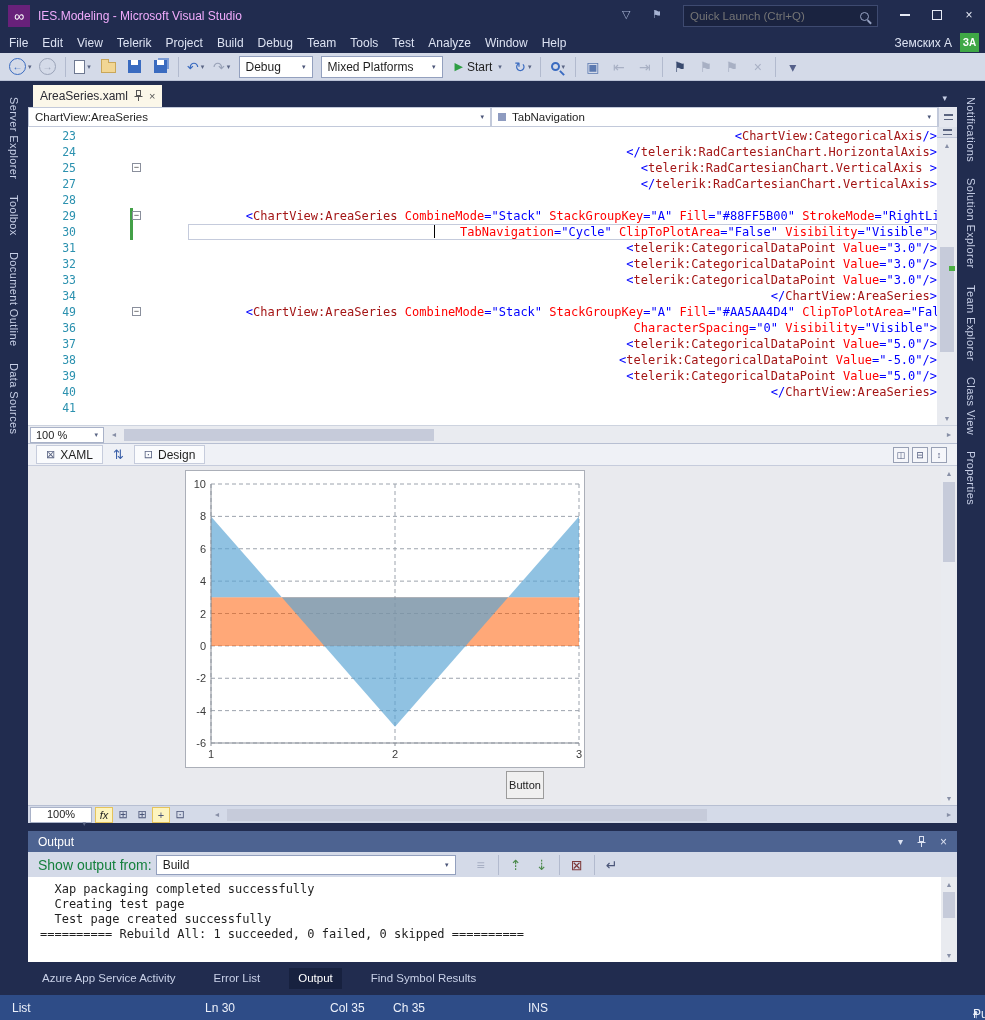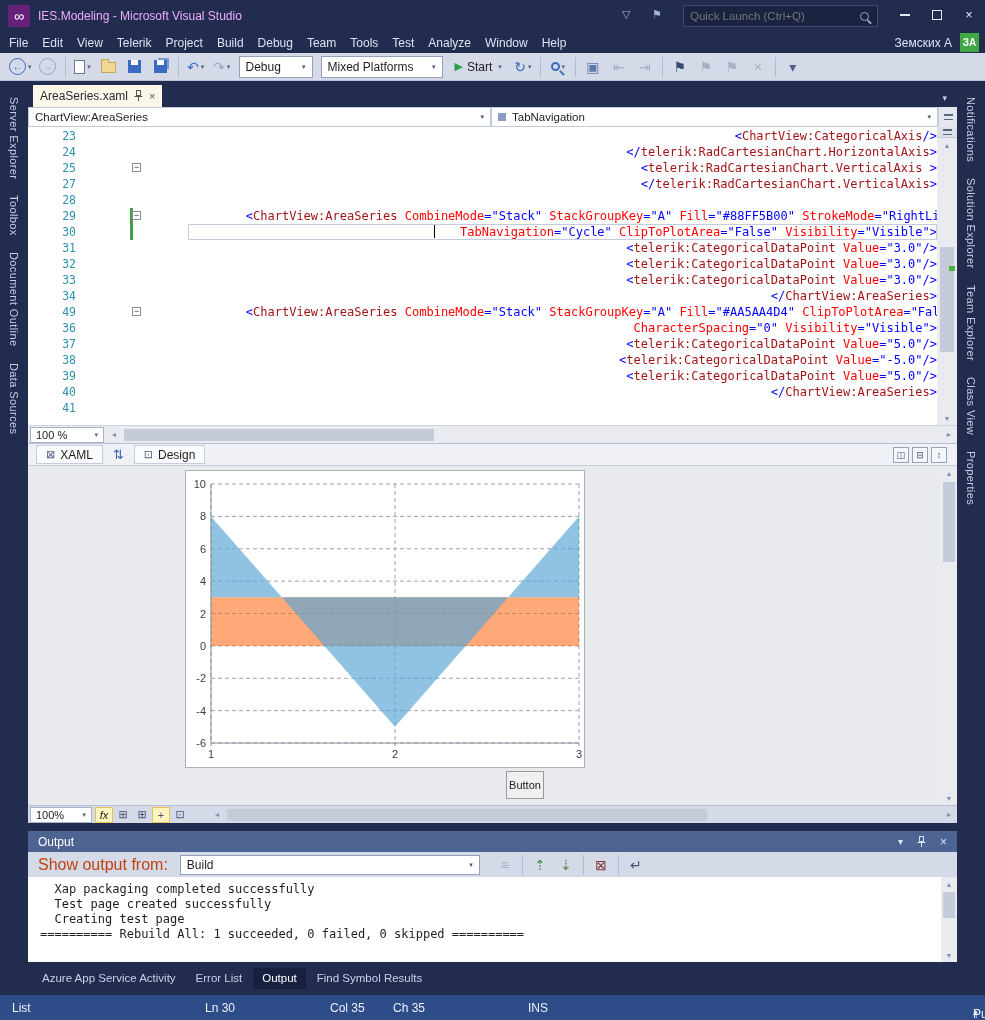--- a/index.html
+++ b/index.html
@@ -106,42 +106,42 @@
 
 
 #design-area{position:absolute;left:28px;top:466px;width:929px;height:339px;background:#E9EAEE;}
 #chart-box{position:absolute;left:157px;top:4px;width:400px;height:298px;background:#fff;border:1px solid #ABAFB8;}
 #chart-svg text{font-family:"Liberation Sans",sans-serif;}
 #design-button{position:absolute;left:320px;top:276px;width:38px;height:28px;background:#F0F0F0;border:1px solid #9B9B9B;font-size:11px;color:#222;display:flex;align-items:center;justify-content:center;margin-top:24px;}
 #design-vsb{position:absolute;right:0;top:0;width:16px;height:339px;background:#E9EBF0;}
 #design-vsb .up{top:0;}
 #design-vsb .sb-thumb{top:16px;height:80px;left:2px;width:12px;}
 #design-toolbar{position:absolute;left:28px;top:805px;width:929px;height:18px;background:#D4DAE8;border-top:1px solid #B7BFD2;display:flex;align-items:center;padding-left:2px;}
-#design-zoom{width:62px;margin-right:3px;}
+#design-zoom{width:62px;margin-right:3px;flex-direction:column;}
 #design-tools{display:flex;align-items:center;gap:1px;margin-right:20px;}
 #design-toolbar .hsb-thumb{left:2px;width:480px;}
 
 
 #output-header{position:absolute;left:28px;top:831px;width:929px;height:21px;background:#4D6391;display:flex;align-items:center;padding:0 10px;}
 #output-title{color:#fff;font-size:12px;}
 #output-header .hicons{margin-left:auto;display:flex;gap:14px;align-items:center;color:#DDE3F2;}
 .hicon{font-size:10px;}
 #output-toolbar{position:absolute;left:28px;top:852px;width:929px;height:25px;background:#D4DAE8;display:flex;align-items:center;padding-left:10px;}
-#show-from-label{font-size:16px;color:#c2410c;margin-right:8px;}
+#show-from-label{font-size:14px;color:#15803d;margin-right:0;}
 #output-source{width:300px;height:20px;}
 #out-tools{display:flex;align-items:center;margin-left:8px;}
 #output-body{position:absolute;left:28px;top:877px;width:929px;height:85px;background:#fff;overflow:hidden;}
 #output-lines{padding:5px 0 0 12px;}
 .oline{font:12px/15px "DejaVu Sans Mono",monospace;color:#1E1E1E;white-space:pre;}
 #output-vsb{position:absolute;left:941px;top:877px;width:16px;height:85px;background:#E9EBF0;}
 #output-vsb .up{top:0;}
 #output-vsb .sb-thumb{top:15px;height:26px;left:2px;width:12px;}
 
 
-#bottom-tabs{position:absolute;left:28px;top:968px;width:929px;height:27px;display:flex;gap:2px;padding-left:5px;}
+#bottom-tabs{position:absolute;left:28px;top:968px;width:929px;height:27px;display:flex;gap:20px;padding-left:5px;}
 .btab{height:21px;padding:4px 9px 0;font-size:11.5px;color:#C9D1E8;}
 .btab.active{background:#17213F;color:#fff;}
 #statusbar{position:absolute;left:0;top:995px;width:985px;height:25px;background:#2E4C87;color:#EDF1FA;font-size:12px;}
 #statusbar span{position:absolute;top:6px;}
 #sb-ready{left:12px;}#sb-ln{left:205px;}#sb-col{left:298px;margin-left:32px;}#sb-ch{left:393px;}#sb-ins{left:528px;}
 #sb-publish{position:absolute;right:12px;top:6px;display:flex;gap:6px;align-items:center;}
 #sb-publish .pchev{font-size:9px;}
 </style>
 </head>
 <body>
@@ -569,22 +569,22 @@
       </span>
       <span class="tb-sep"></span>
       <span class="icon-btn">
         <span style="color: rgb(74, 85, 120);">↵</span>
       </span>
     </span>
 </div>
 <div id="output-body">
     <div id="output-lines">
       <div class="oline">  Xap packaging completed successfully</div>
+      <div class="oline">  Creating test page</div>
       <div class="oline">  Test page created successfully</div>
-      <div class="oline">  Creating test page</div>
       <div class="oline">========== Rebuild All: 1 succeeded, 0 failed, 0 skipped ==========</div>
     </div>
   </div>
 <div id="output-vsb">
   <div class="sb-btn up">▲</div>
   <div class="sb-thumb"></div>
   <div class="sb-btn down">▼</div>
 </div>
 
 <div id="bottom-tabs">

